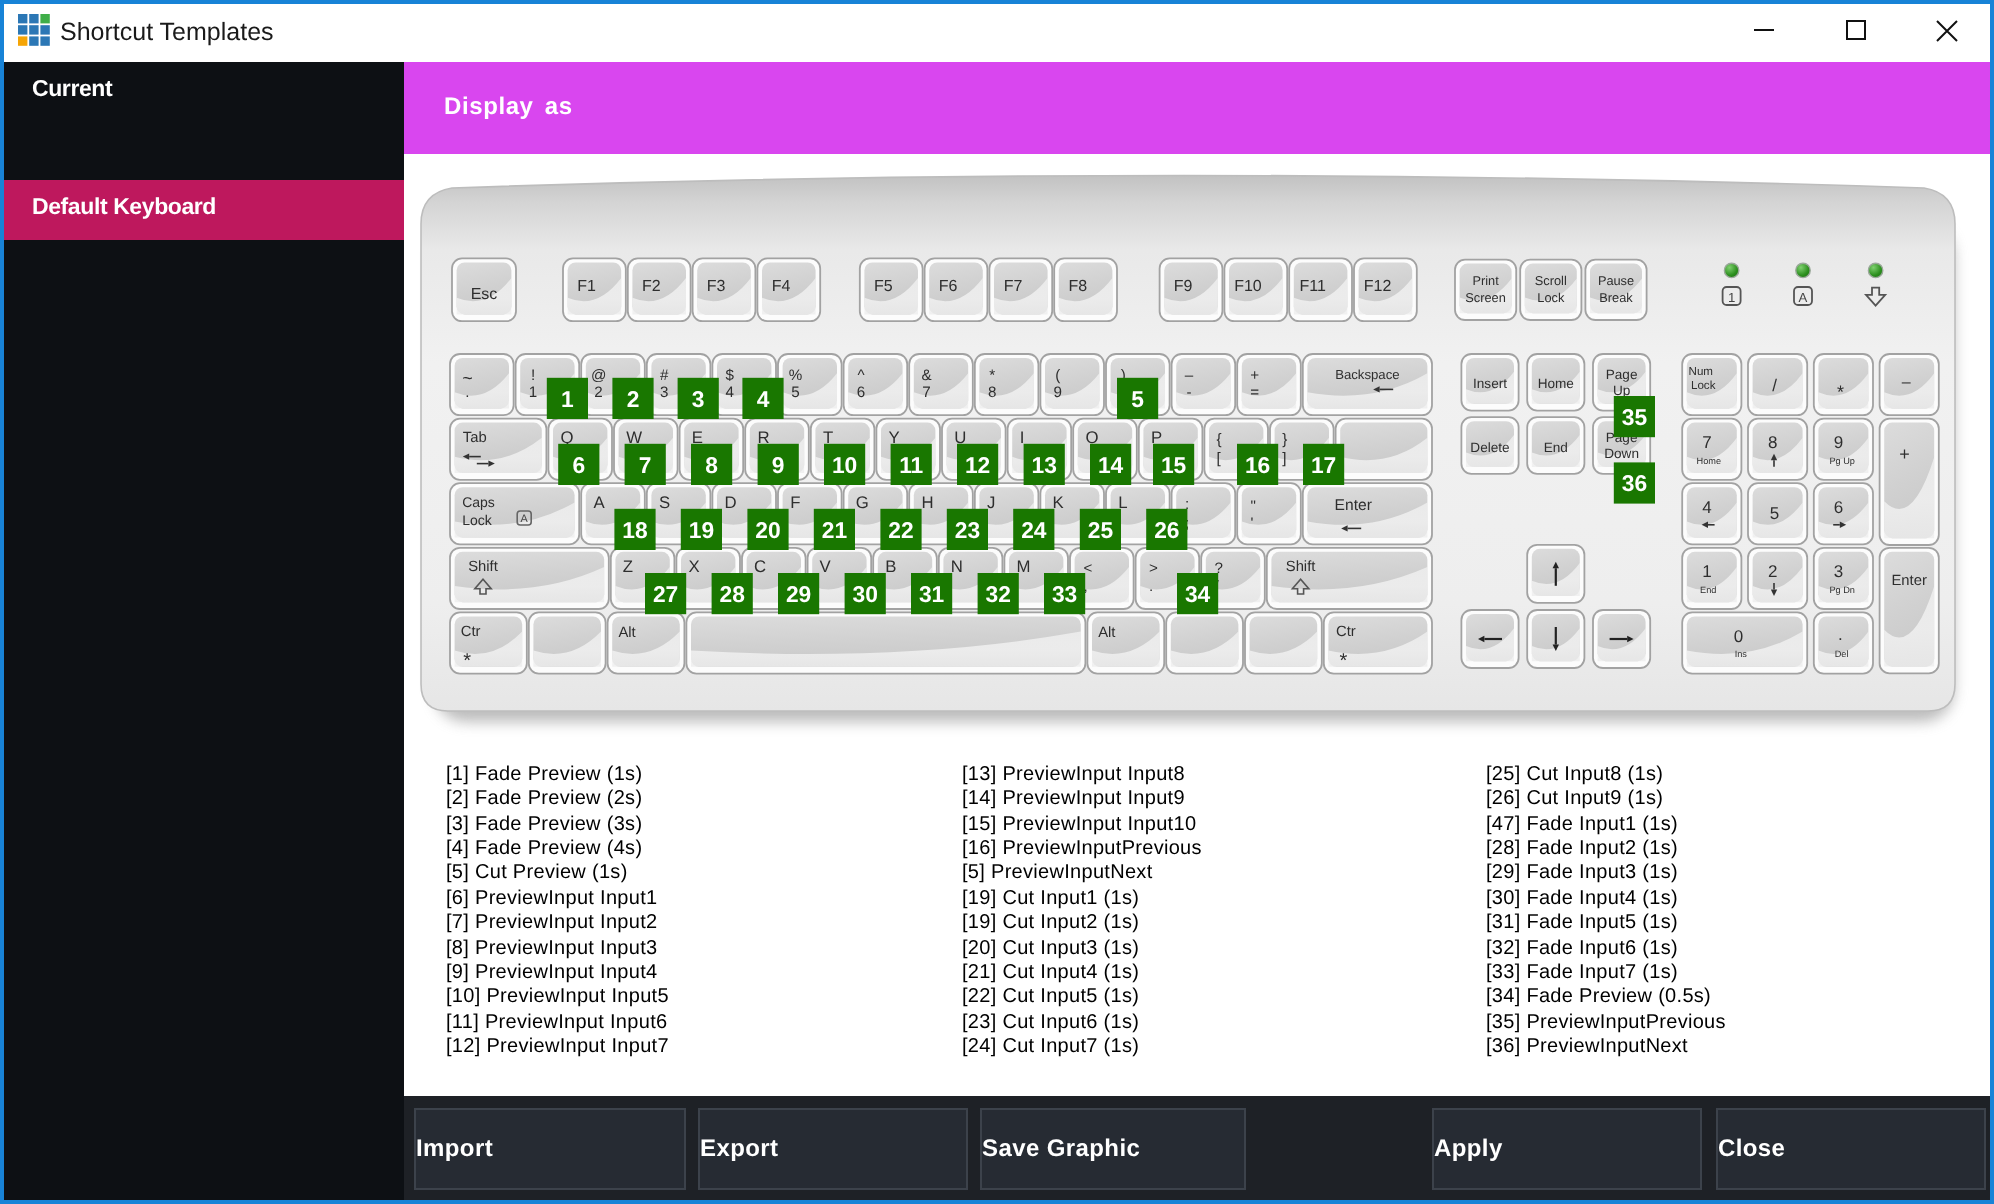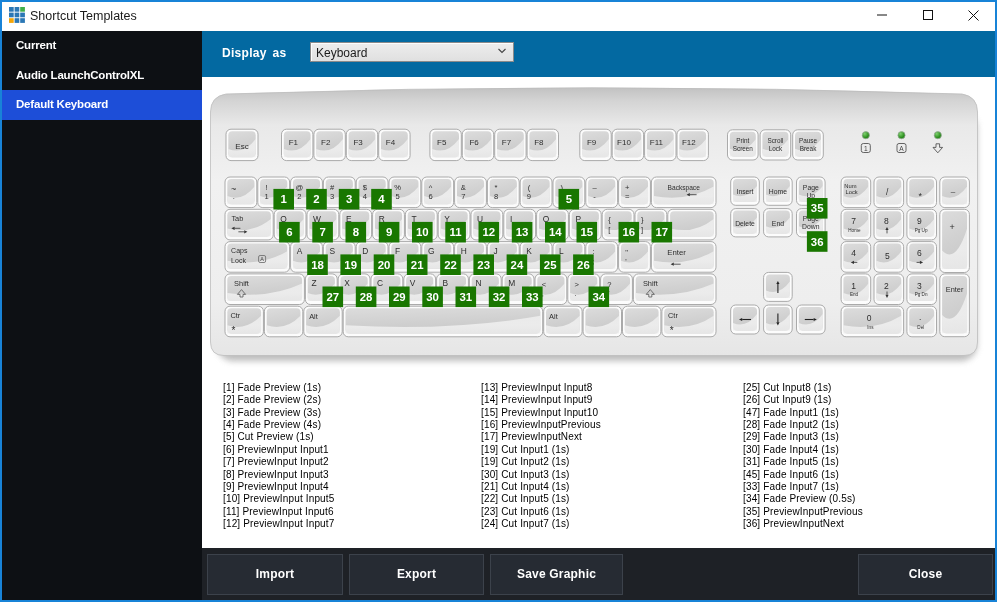--- a/index.html
+++ b/index.html
@@ -5,33 +5,33 @@
  body{width:997px;height:602px;position:relative;overflow:hidden;background:#fff;
       font-family:"Liberation Sans",sans-serif;-webkit-font-smoothing:antialiased}
  .frame{position:absolute;inset:0;border:2px solid #1883d7;border-top-width:2px;pointer-events:none;z-index:50}
  .titlebar{position:absolute;left:0;top:0;width:924px;height:31px;background:#fff;box-sizing:border-box}
  .ticon{position:absolute;left:9px;top:7px;width:16px;height:16px}
  .ttext{position:absolute;left:30px;top:9px;font-size:12.5px;color:#1a1a1a}
  .wbtn{position:absolute;top:0;width:46px;height:30px;color:#111}
  .sidebar{position:absolute;left:0;top:31px;width:202px;height:571px;background:#0d1014}
  .sitem{position:absolute;left:0;width:202px;height:29.6px;line-height:29.6px;color:#fff;
         font-weight:bold;font-size:11.5px;padding-left:16px;box-sizing:border-box;letter-spacing:-0.2px}
- .sel{background:#1d4ed8}
- .topbar{position:absolute;left:202px;top:31px;width:795px;height:46px;background:#0369a1}
+ .sel{background:#be185d}
+ .topbar{position:absolute;left:202px;top:31px;width:795px;height:46px;background:#d946ef}
  .dlabel{position:absolute;left:20px;top:15px;color:#fff;font-weight:bold;font-size:12px;letter-spacing:0.3px;word-spacing:2px}
  .dd{position:absolute;left:108px;top:11px;width:204px;height:20px;background:linear-gradient(#ededed,#e0e0e0);
      border:1px solid #8a8a8a;box-sizing:border-box;box-shadow:inset 1px 1px 0 #fdfdfd}
  .ddt{position:absolute;left:5px;top:2.5px;font-size:12px;color:#1a1a1a}
  .ddc{position:absolute;right:7px;top:4px;width:8px;height:8px}
  .content{position:absolute;left:202px;top:77px;width:793px;height:471px;background:#fff}
  .leg{position:absolute;top:381.8px;font-size:10px;font-weight:normal;color:#000;letter-spacing:0.15px}
  .leg div{height:12.4px;line-height:12.4px;white-space:nowrap}
  .bottombar{position:absolute;left:202px;top:548px;width:793px;height:52px;background:#1e2126}
  .btn{position:absolute;top:6px;height:41px;background:#262b33;border:1px solid #3c424b;box-sizing:border-box;
-      color:#fff;font-weight:bold;font-size:12px;text-align:center;line-height:39px;letter-spacing:0.2px}
+      color:#fff;font-weight:bold;font-size:12px;text-align:left;line-height:39px;letter-spacing:0.2px}
 </style></head>
 <body>
 <div class="titlebar">
  <svg class="ticon" viewBox="0 0 16 16">
   <rect x="0" y="0" width="4.7" height="4.7" fill="#2b77b5"></rect>
   <rect x="5.6" y="0" width="4.7" height="4.7" fill="#2b77b5"></rect>
   <rect x="11.2" y="0" width="4.7" height="4.7" fill="#3fae49"></rect>
   <rect x="0" y="5.6" width="4.7" height="4.7" fill="#2b77b5"></rect>
   <rect x="5.6" y="5.6" width="4.7" height="4.7" fill="#2b77b5"></rect>
   <rect x="11.2" y="5.6" width="4.7" height="4.7" fill="#2b77b5"></rect>
@@ -45,31 +45,24 @@
     </svg>
  <svg class="wbtn" style="left:905px" viewBox="0 0 46 30">
       <rect x="18.5" y="10.5" width="9" height="9" fill="none" stroke="#111" stroke-width="1"></rect>
     </svg>
  <svg class="wbtn" style="left:951px" viewBox="0 0 46 30">
       <path d="M17.5 10.5 L27.5 20.5 M27.5 10.5 L17.5 20.5" stroke="#111" stroke-width="1" fill="none"></path>
     </svg>
 </div>
 <div class="sidebar">
  <div class="sitem" style="top:0px">Current</div>
- <div class="sitem" style="top:29.6px">Audio LaunchControlXL</div>
  <div class="sitem sel" style="top:59.2px">Default Keyboard</div>
 </div>
 <div class="topbar">
  <div class="dlabel">Display as</div>
- <div class="dd">
-      <div class="ddt">Keyboard</div>
-  <svg class="ddc" viewBox="0 0 8 8">
-        <path d="M0.5 2 L4 5.5 L7.5 2" fill="none" stroke="#444" stroke-width="1.1"></path>
-      </svg>
- </div>
 </div>
 <div class="content"></div>
 <svg width="795" height="471" viewBox="202 77 795 471" style="position:absolute;left:202px;top:77px" font-family="Liberation Sans, sans-serif">
 <defs>
 <linearGradient id="body" x1="0" y1="0" x2="0" y2="1">
  <stop offset="0" stop-color="#c2c2c2"></stop>
         <stop offset="0.05" stop-color="#d4d4d4"></stop>
  <stop offset="0.14" stop-color="#e9e9e9"></stop>
         <stop offset="0.35" stop-color="#f1f1f1"></stop>
  <stop offset="0.8" stop-color="#eeeeee"></stop>
@@ -690,41 +683,42 @@
     <div>[9] PreviewInput Input4</div>
     <div>[10] PreviewInput Input5</div>
     <div>[11] PreviewInput Input6</div>
     <div>[12] PreviewInput Input7</div>
   </div>
 <div class="leg" style="left:481px">
     <div>[13] PreviewInput Input8</div>
     <div>[14] PreviewInput Input9</div>
     <div>[15] PreviewInput Input10</div>
     <div>[16] PreviewInputPrevious</div>
-    <div>[17] PreviewInputNext</div>
+    <div>[5] PreviewInputNext</div>
     <div>[19] Cut Input1 (1s)</div>
     <div>[19] Cut Input2 (1s)</div>
-    <div>[30] Cut Input3 (1s)</div>
+    <div>[20] Cut Input3 (1s)</div>
     <div>[21] Cut Input4 (1s)</div>
     <div>[22] Cut Input5 (1s)</div>
     <div>[23] Cut Input6 (1s)</div>
     <div>[24] Cut Input7 (1s)</div>
   </div>
 <div class="leg" style="left:743px">
     <div>[25] Cut Input8 (1s)</div>
     <div>[26] Cut Input9 (1s)</div>
     <div>[47] Fade Input1 (1s)</div>
     <div>[28] Fade Input2 (1s)</div>
     <div>[29] Fade Input3 (1s)</div>
     <div>[30] Fade Input4 (1s)</div>
     <div>[31] Fade Input5 (1s)</div>
-    <div>[45] Fade Input6 (1s)</div>
+    <div>[32] Fade Input6 (1s)</div>
     <div>[33] Fade Input7 (1s)</div>
     <div>[34] Fade Preview (0.5s)</div>
     <div>[35] PreviewInputPrevious</div>
     <div>[36] PreviewInputNext</div>
   </div>
 <div class="bottombar">
  <div class="btn" style="left:5px;width:136px">Import</div>
  <div class="btn" style="left:147px;width:135px">Export</div>
  <div class="btn" style="left:288px;width:133px">Save Graphic</div>
+ <div class="btn" style="left:514px;width:135px">Apply</div>
  <div class="btn" style="left:656px;width:135px">Close</div>
 </div>
 <div class="frame"></div>
 </body></html>

